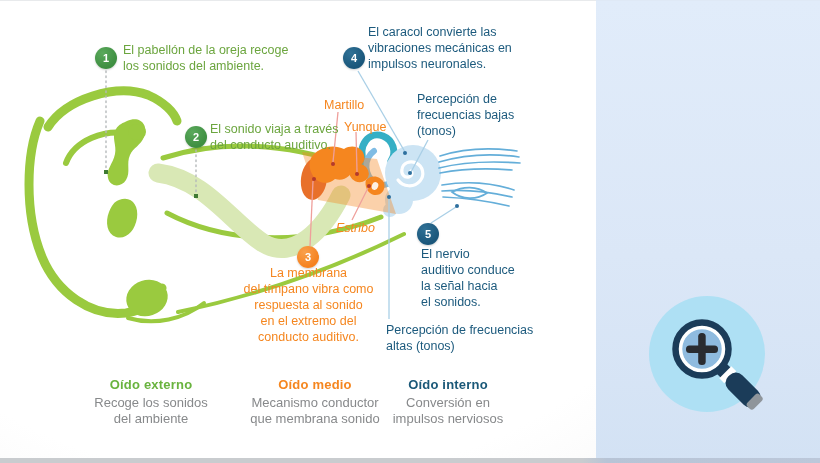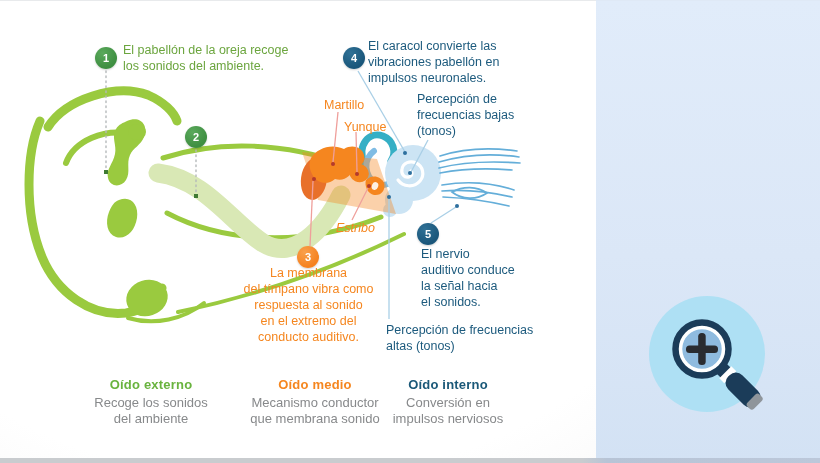--- a/index.html
+++ b/index.html
@@ -170,32 +170,36 @@
     <div class="badge green" style="left:185px; top:125px;">2</div>
     <div class="badge orange" style="left:297px; top:245px;">3</div>
     <div class="badge navy" style="left:343px; top:46px;">4</div>
     <div class="badge navy" style="left:417px; top:222px;">5</div>
 
     <div class="note green" style="left:123px; top:41px;">
       <div>El pabellón de la oreja recoge</div>
       <div>los sonidos del ambiente.</div>
     </div>
 
+    <div class="note green" style="left:210px; top:120px;">
+      <div>El sonido viaja a través</div>
+      <div>del conducto auditivo.</div>
+    </div>
 
     <div class="note orange center" style="left:221px; top:264px; width:175px;">
       <div>La membrana</div>
       <div>del tímpano vibra como</div>
       <div>respuesta al sonido</div>
       <div>en el extremo del</div>
       <div>conducto auditivo.</div>
     </div>
 
-    <div class="note navy" style="left:368px; top:37px;">
+    <div class="note navy" style="left:368px; top:23px;">
       <div>El caracol convierte las</div>
-      <div>vibraciones pabellón en</div>
+      <div>vibraciones mecánicas en</div>
       <div>impulsos neuronales.</div>
     </div>
 
     <div class="note navy" style="left:421px; top:245px;">
       <div>El nervio</div>
       <div>auditivo conduce</div>
       <div>la señal hacia</div>
       <div>el sonidos.</div>
     </div>
 

